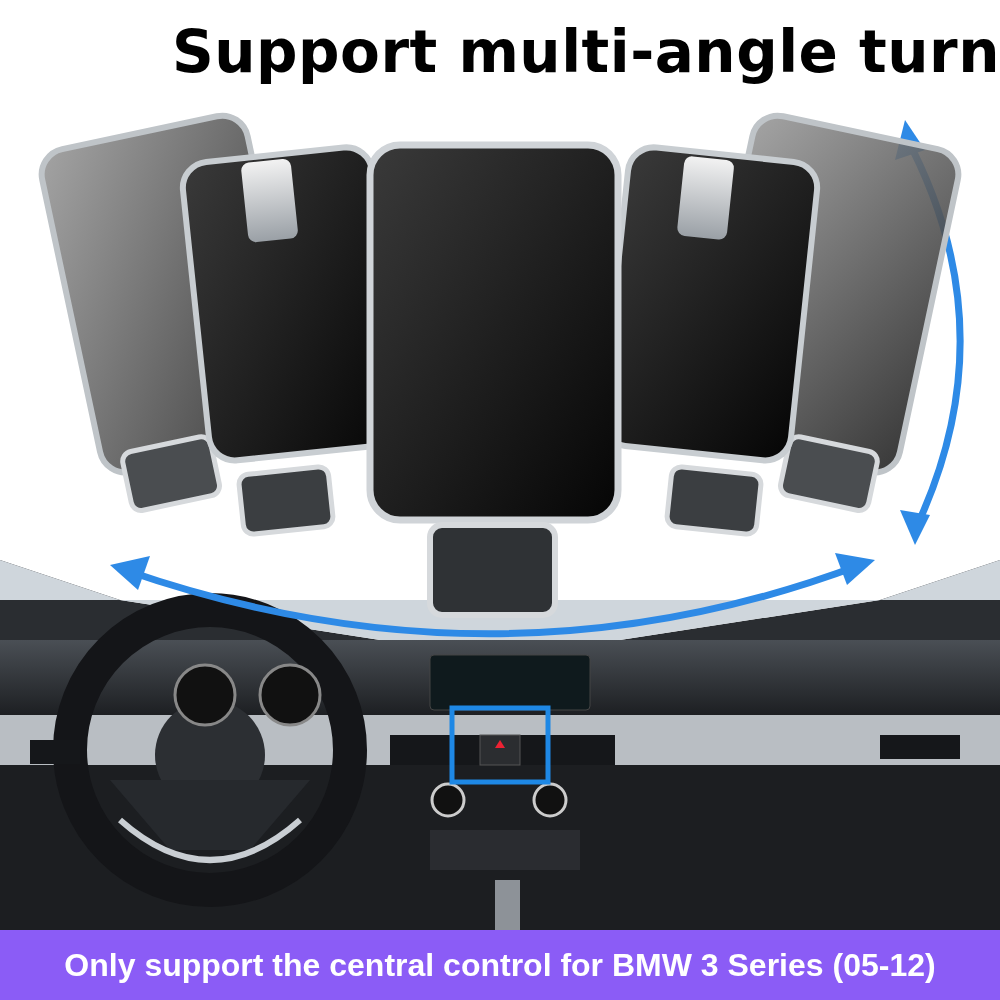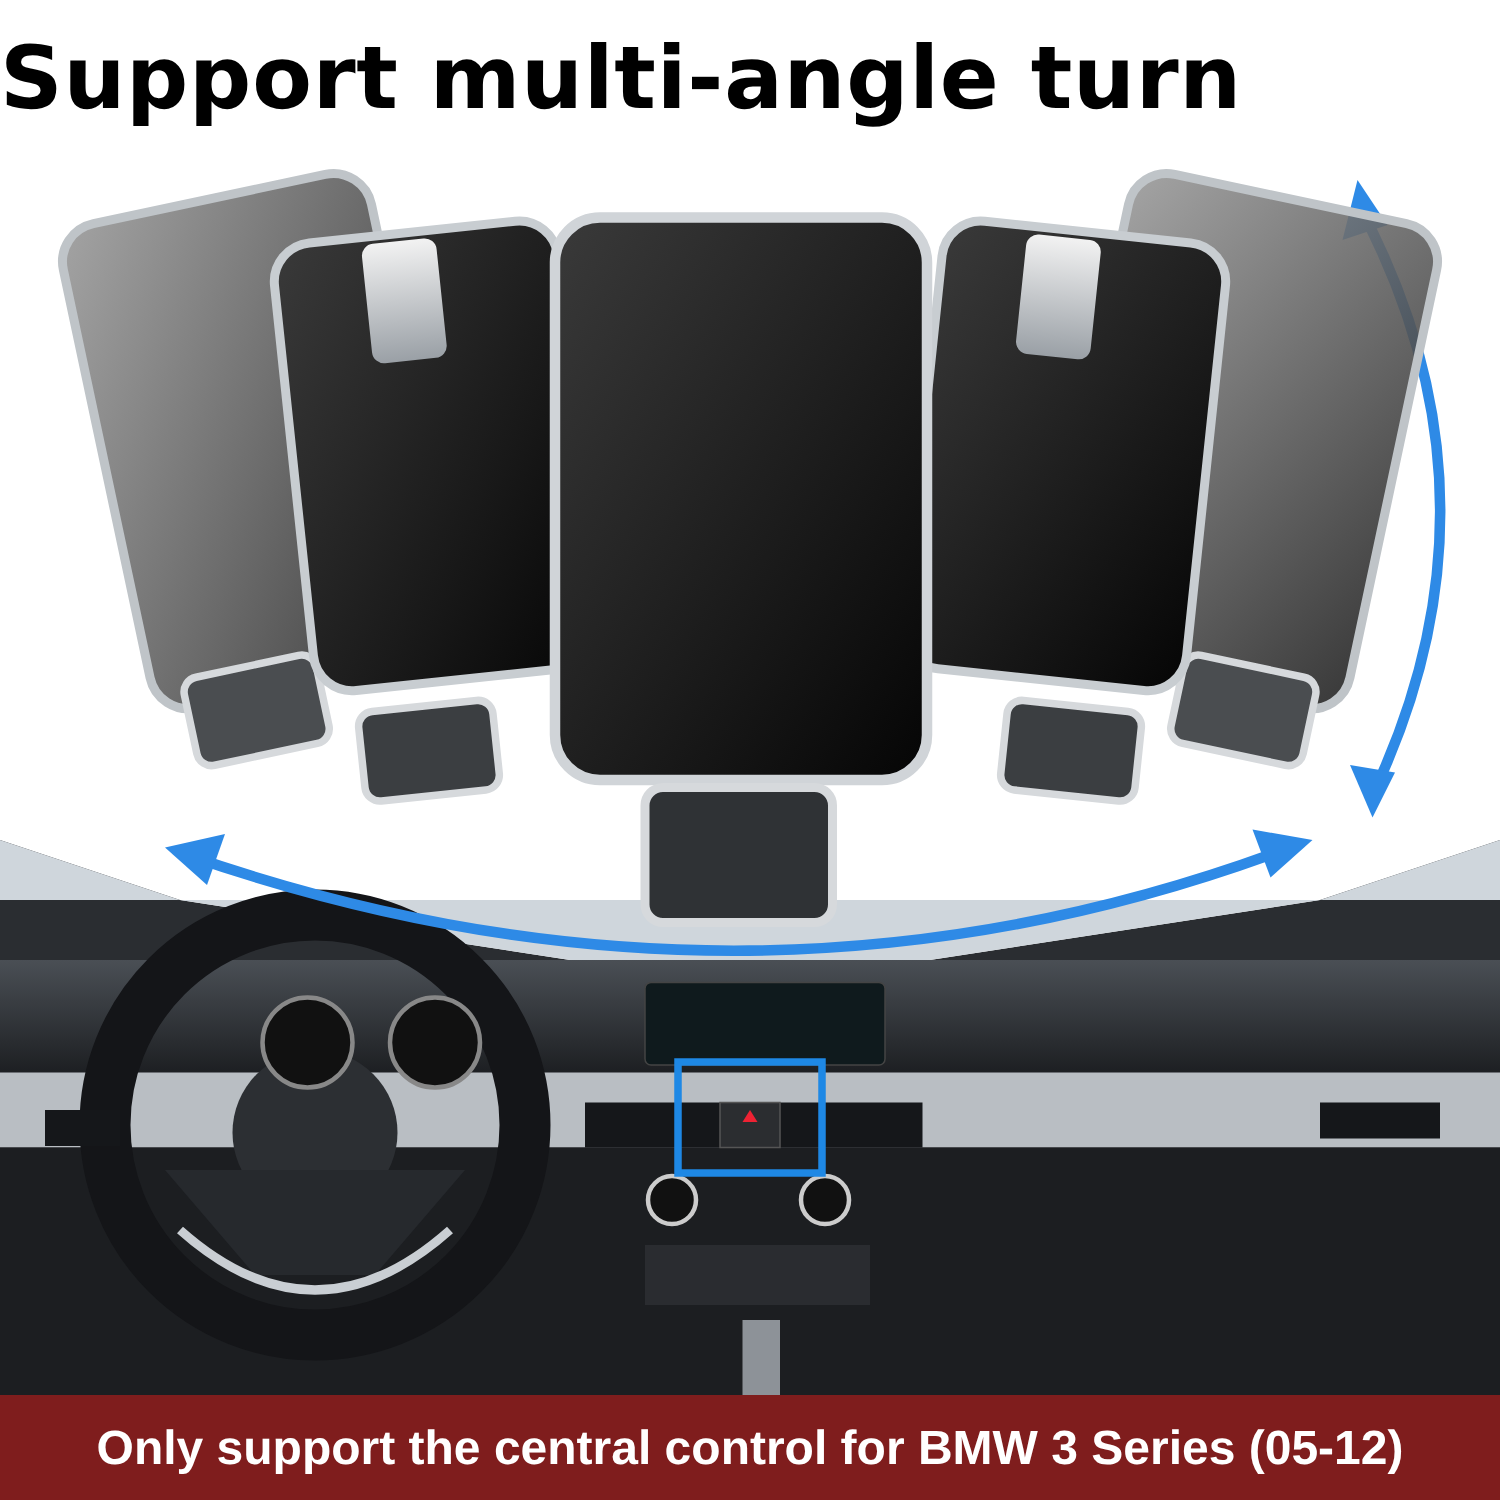--- a/index.html
+++ b/index.html
@@ -1,19 +1,19 @@
 <!DOCTYPE html>
 <html><head>
 <meta charset="utf-8">
 <style>
   html,body{margin:0;padding:0;}
   body{width:1000px;height:1000px;position:relative;overflow:hidden;background:#fff;font-family:"DejaVu Sans",sans-serif;}
-  .headline{position:absolute;left:0;top:18px;width:1000px;text-align:left;font-size:58px;font-weight:bold;color:#000;letter-spacing:0.5px;}
+  .headline{position:absolute;left:0;top:18px;width:1000px;text-align:right;font-size:58px;font-weight:bold;color:#000;letter-spacing:0.5px;}
   .scene{position:absolute;left:0;top:0;width:1000px;height:1000px;}
-  .footer{position:absolute;left:0;top:930px;width:1000px;height:70px;background:#7f1d1d;color:#fff;display:flex;align-items:center;justify-content:center;font-size:32px;font-weight:bold;font-family:"Liberation Sans",sans-serif;}
+  .footer{position:absolute;left:0;top:930px;width:1000px;height:70px;background:#8b5cf6;color:#fff;display:flex;align-items:center;justify-content:center;font-size:32px;font-weight:bold;font-family:"Liberation Sans",sans-serif;}
 </style>
 </head>
 <body>
 
 <div class="headline">Support multi-angle turn</div>
 
 <svg class="scene" viewBox="0 0 1000 1000" xmlns="http://www.w3.org/2000/svg">
   <defs>
     <linearGradient id="glass" x1="0" y1="0" x2="1" y2="1">
       <stop offset="0" stop-color="#3a3a3a"></stop>

